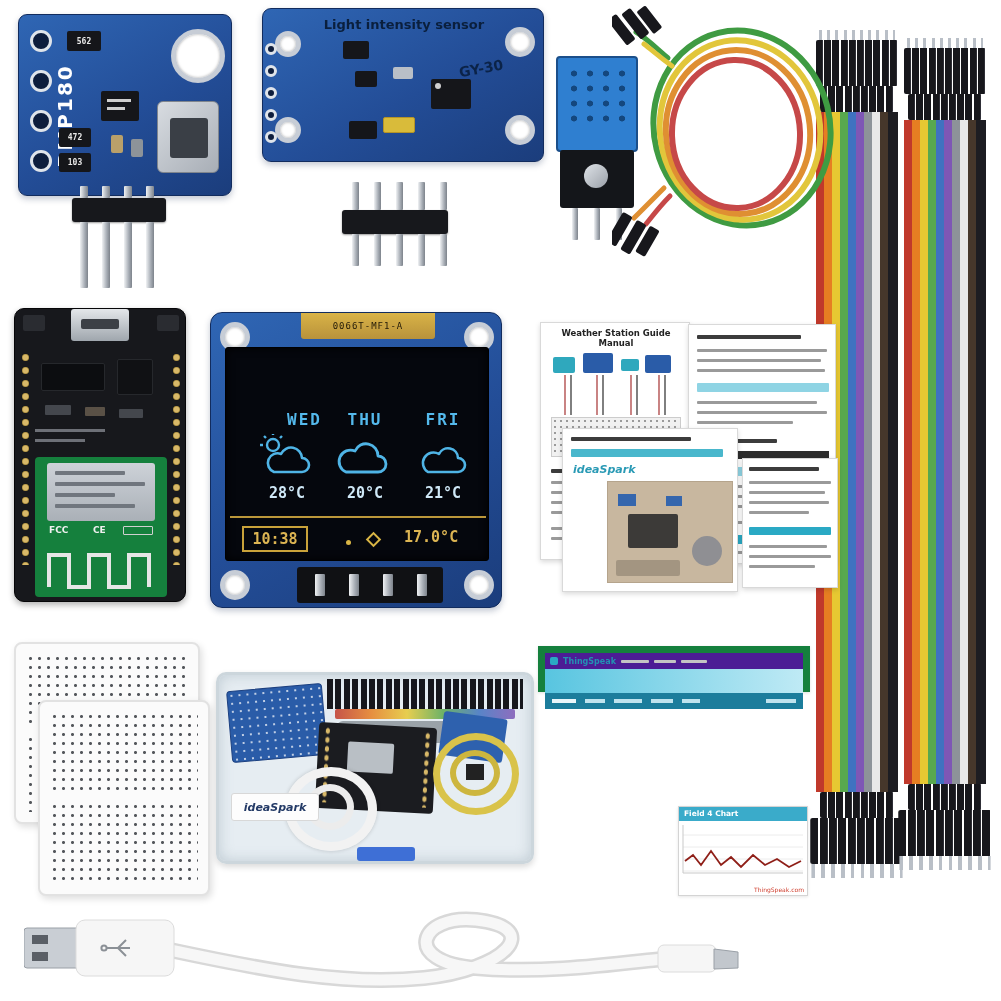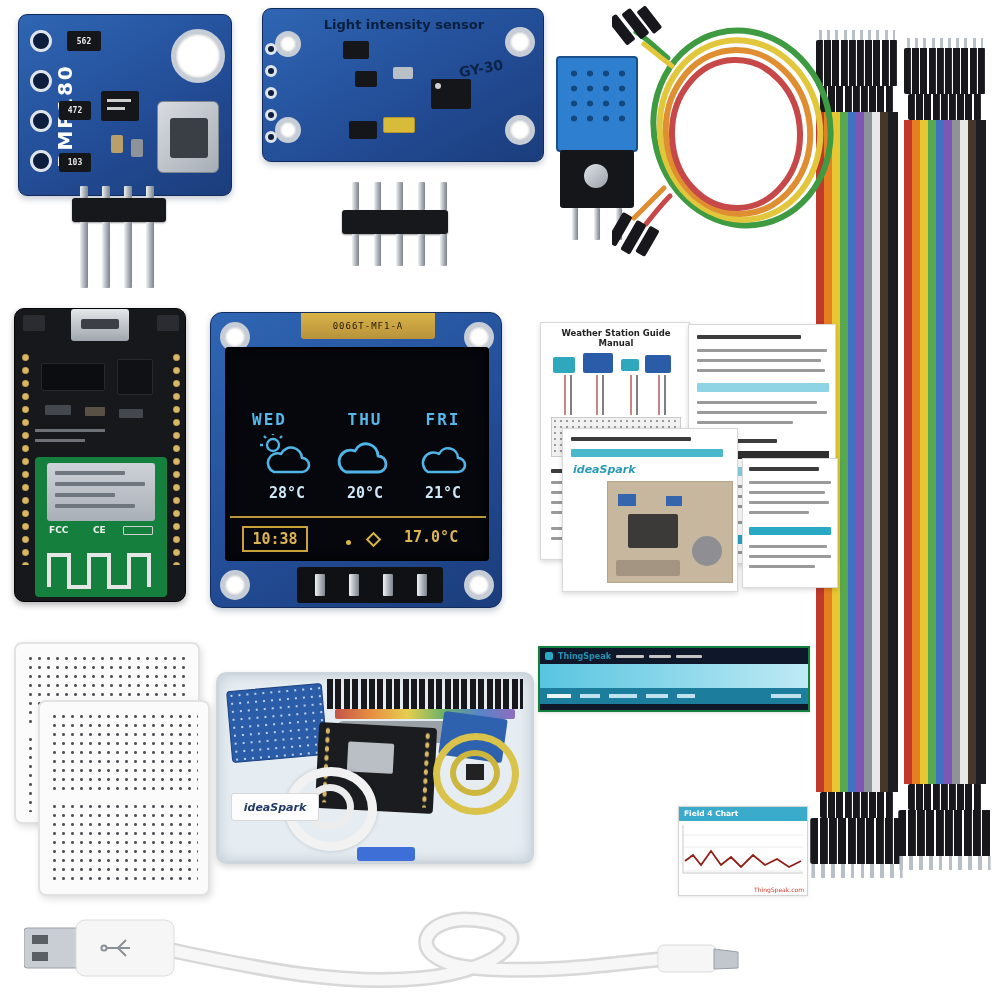--- a/index.html
+++ b/index.html
@@ -38,21 +38,21 @@
     <div class="holeP" style="left:11px;top:15px;width:22px;height:22px"></div>
     <div class="holeP" style="left:11px;top:55px;width:22px;height:22px"></div>
     <div class="holeP" style="left:11px;top:95px;width:22px;height:22px"></div>
     <div class="holeP" style="left:11px;top:135px;width:22px;height:22px"></div>
     <div class="holeB" style="left:152px;top:14px;width:54px;height:54px"></div>
     <div class="abs" style="left:138px;top:86px;width:62px;height:72px;background:linear-gradient(135deg,#d8dce1,#a8aeb6);border:1px solid #80868e;border-radius:6px">
       <div class="abs" style="left:12px;top:16px;width:38px;height:40px;background:#3a3f46;border-radius:3px"></div>
     </div>
     <div class="abs" style="left:34px;top:46px;width:130px;height:26px;transform:rotate(-90deg);transform-origin:60px 60px;color:#fff;font-weight:bold;font-size:20px;letter-spacing:2px;text-align:center">BMP180</div>
     <div class="smd" style="left:48px;top:16px;width:34px;height:20px">562</div>
-    <div class="smd" style="left:40px;top:86px;width:32px;height:19px">472</div>
+    <div class="smd" style="left:40px;top:113px;width:32px;height:19px">472</div>
     <div class="smd" style="left:40px;top:138px;width:32px;height:19px">103</div>
     <div class="smd" style="left:82px;top:76px;width:38px;height:30px">
       <div class="abs" style="left:6px;top:8px;width:24px;height:3px;background:#cfcfcf"></div>
       <div class="abs" style="left:6px;top:16px;width:18px;height:3px;background:#cfcfcf"></div>
     </div>
     <div class="abs" style="left:92px;top:120px;width:12px;height:18px;background:#b9a06a;border-radius:2px"></div>
     <div class="abs" style="left:112px;top:124px;width:12px;height:18px;background:#8d9399;border-radius:2px"></div>
   </div>
 
   <div class="abs" style="left:72px;top:186px;width:94px;height:104px">
@@ -188,21 +188,21 @@
 
   <div class="pcb" style="left:210px;top:312px;width:292px;height:296px;border-radius:12px">
     <div class="holeB" style="left:9px;top:9px;width:30px;height:30px"></div>
     <div class="holeB" style="left:253px;top:9px;width:30px;height:30px"></div>
     <div class="holeB" style="left:9px;top:257px;width:30px;height:30px"></div>
     <div class="holeB" style="left:253px;top:257px;width:30px;height:30px"></div>
     <div class="abs" style="left:90px;top:0;width:134px;height:26px;background:linear-gradient(#d9b347,#b8923b);border-radius:0 0 3px 3px;display:flex;align-items:center;justify-content:center">
       <span style="font-size:9px;font-weight:normal;color:#221a08;letter-spacing:1px" class="mono">0066T-MF1-A</span>
     </div>
     <div class="abs" style="left:14px;top:34px;width:264px;height:214px;background:#05070d;border:1px solid #000;border-radius:3px;box-shadow:inset 0 0 8px #000">
-      <div class="abs mono" style="left:26px;top:62px;width:70px;text-align:left;color:#54b9ec;font-size:16px;font-weight:bold;letter-spacing:2px">WED</div>
+      <div class="abs mono" style="left:26px;top:62px;width:70px;text-align:right;color:#54b9ec;font-size:16px;font-weight:bold;letter-spacing:2px">WED</div>
       <div class="abs mono" style="left:104px;top:62px;width:70px;text-align:center;color:#54b9ec;font-size:16px;font-weight:bold;letter-spacing:2px">THU</div>
       <div class="abs mono" style="left:182px;top:62px;width:70px;text-align:center;color:#54b9ec;font-size:16px;font-weight:bold;letter-spacing:2px">FRI</div>
       <svg class="abs" style="left:32px;top:86px" width="58" height="42" viewBox="0 0 58 42">
         <g stroke="#4fb4e6" stroke-width="2.4" fill="none">
           <circle cx="15" cy="11" r="6"></circle>
           <path d="M15,1 V-2 M5,11 H2 M8,4 L6,2 M22,4 L24,2"></path>
         </g>
         <path d="M 16 38 H 44 A 7 7 0 0 0 44 24 A 11 11 0 0 0 23 20 A 8 8 0 0 0 16 38 Z" fill="#05070d" stroke="#4fb4e6" stroke-width="2.6" stroke-linejoin="round"></path>
       </svg>
       <svg class="abs" style="left:108px;top:88px" width="60" height="42" viewBox="0 0 60 42">
@@ -316,21 +316,21 @@
     <div class="abs" style="left:214px;top:58px;width:86px;height:82px;border:7px solid #d9c34a;border-radius:50%">
       <div class="abs" style="left:10px;top:10px;width:50px;height:46px;border:6px solid #cdb63e;border-radius:50%"></div>
       <div class="abs" style="left:26px;top:24px;width:18px;height:16px;background:#222"></div>
     </div>
     <div class="abs" style="left:12px;top:118px;width:88px;height:28px;background:#fdfdfd;border:1px solid #d8d8d8;border-radius:3px;display:flex;align-items:center;justify-content:center">
       <span style="font-size:11px;font-weight:bold;font-style:italic;color:#233a66">ideaSpark</span>
     </div>
     <div class="abs" style="left:138px;top:172px;width:58px;height:14px;background:#3e6fd6;border-radius:3px"></div>
   </div>
 
-  <div class="abs" style="left:538px;top:646px;width:272px;height:66px;background:#0f172a;border:2px solid #15803d;box-shadow:0 1px 3px rgba(0,0,0,.12)">
+  <div class="abs" style="left:538px;top:646px;width:272px;height:46px;background:#4c1d95;border:7px solid #15803d;box-shadow:0 1px 3px rgba(0,0,0,.12)">
     <div style="height:16px;display:flex;align-items:center;padding:0 5px;gap:5px">
       <span style="width:8px;height:8px;background:#2aa9c4;border-radius:2px"></span>
       <span style="font-size:8px;font-weight:bold;color:#2391b3">ThingSpeak</span>
       <span style="width:28px;height:3px;background:#c4c4c4;border-radius:1px"></span>
       <span style="width:22px;height:3px;background:#c4c4c4;border-radius:1px"></span>
       <span style="width:26px;height:3px;background:#c4c4c4;border-radius:1px"></span>
     </div>
     <div style="height:24px;background:linear-gradient(90deg,#58c5e0,#bfeaf5)"></div>
     <div style="height:16px;background:#1c7d9c;display:flex;align-items:center;gap:9px;padding:0 7px">
       <span style="width:24px;height:4px;background:#eaf6fa"></span>

